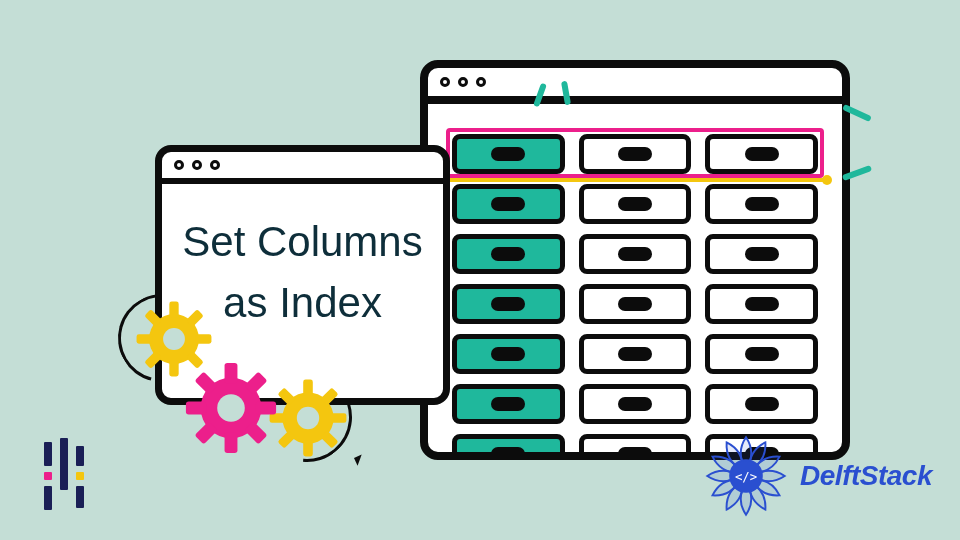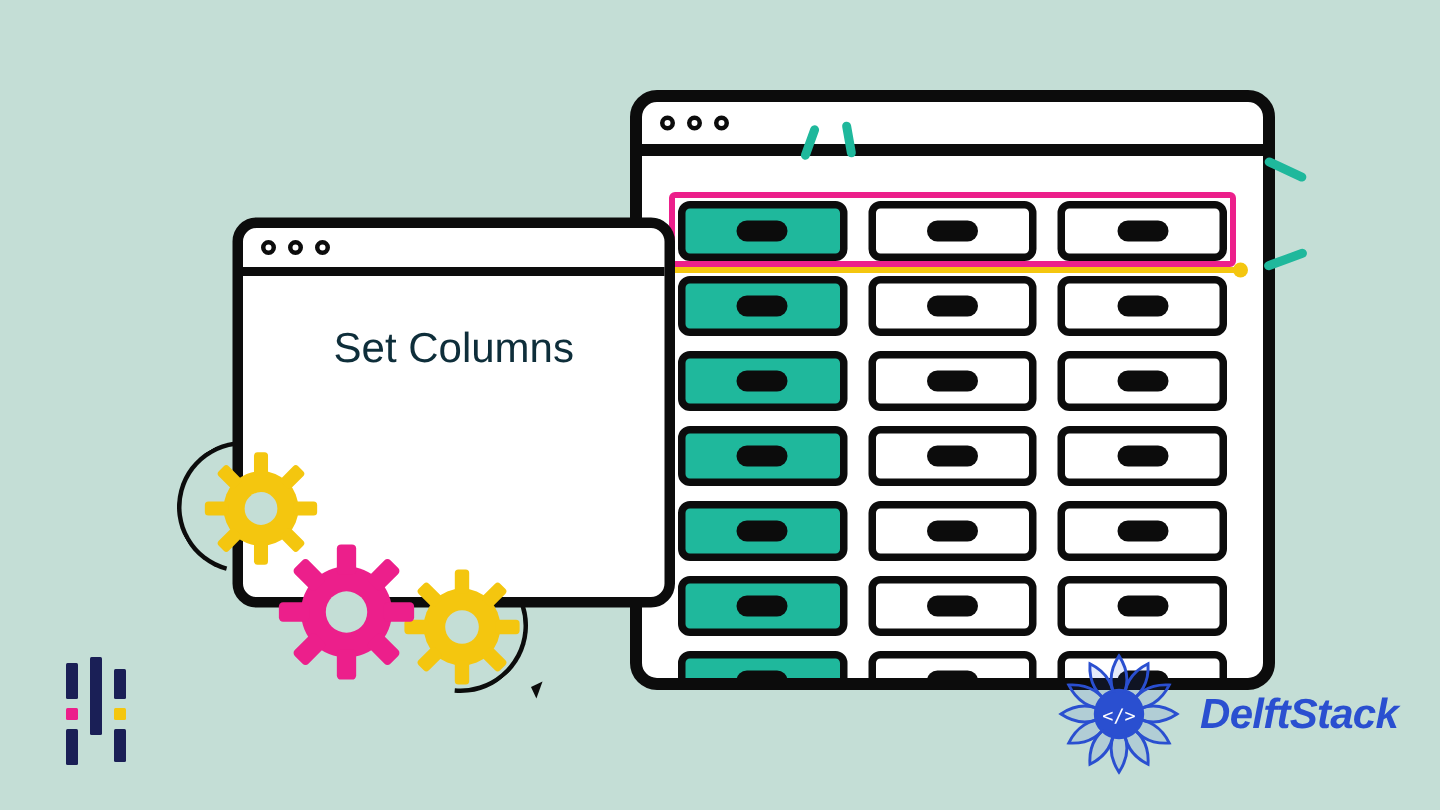--- a/index.html
+++ b/index.html
@@ -115,21 +115,21 @@
     height: 260px;
     background: #fff;
     border: 7px solid #0c0c0c;
     border-radius: 16px;
     z-index: 3;
   }
   .window-front .title-bar { height: 32px; border-bottom-width: 6px; }
   .caption {
     padding: 28px 18px;
     text-align: center;
-    font-size: 28px;
+    font-size: 42px;
     font-weight: 500;
     color: #0e2e3a;
     line-height: 1.45;
   }
   
   
   .gear {
     position: absolute;
     border-radius: 50%;
     display:flex; align-items:center; justify-content:center;
@@ -284,20 +284,21 @@
 <div class="spark sp6"></div>
 
 <div class="window-front">
   <div class="title-bar">
     <div class="dot"></div>
     <div class="dot"></div>
     <div class="dot"></div>
   </div>
   <div class="caption">
     <div>Set Columns</div>
+    <div>as Index</div>
   </div>
 </div>
 
 <div class="arc a1"></div>
 <div class="arrowhead ah1"></div>
 <div class="gear y1">
   <svg viewBox="0 0 100 100">
       <g fill="#f4c60f">
     <circle cx="50" cy="50" r="32"></circle>
         <g id="t">

